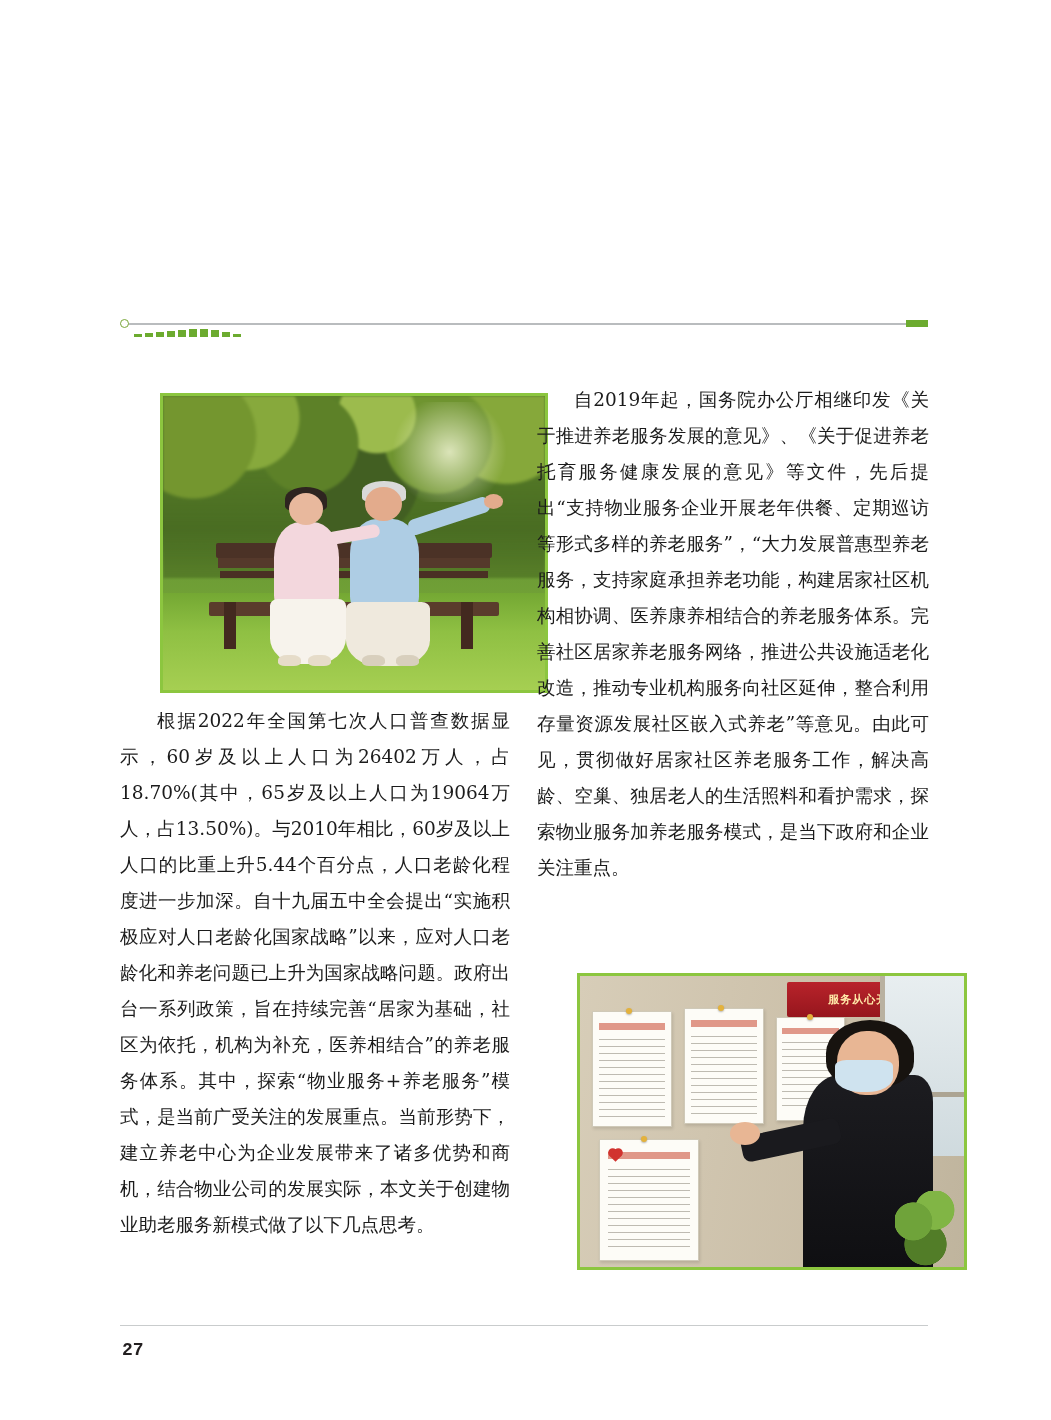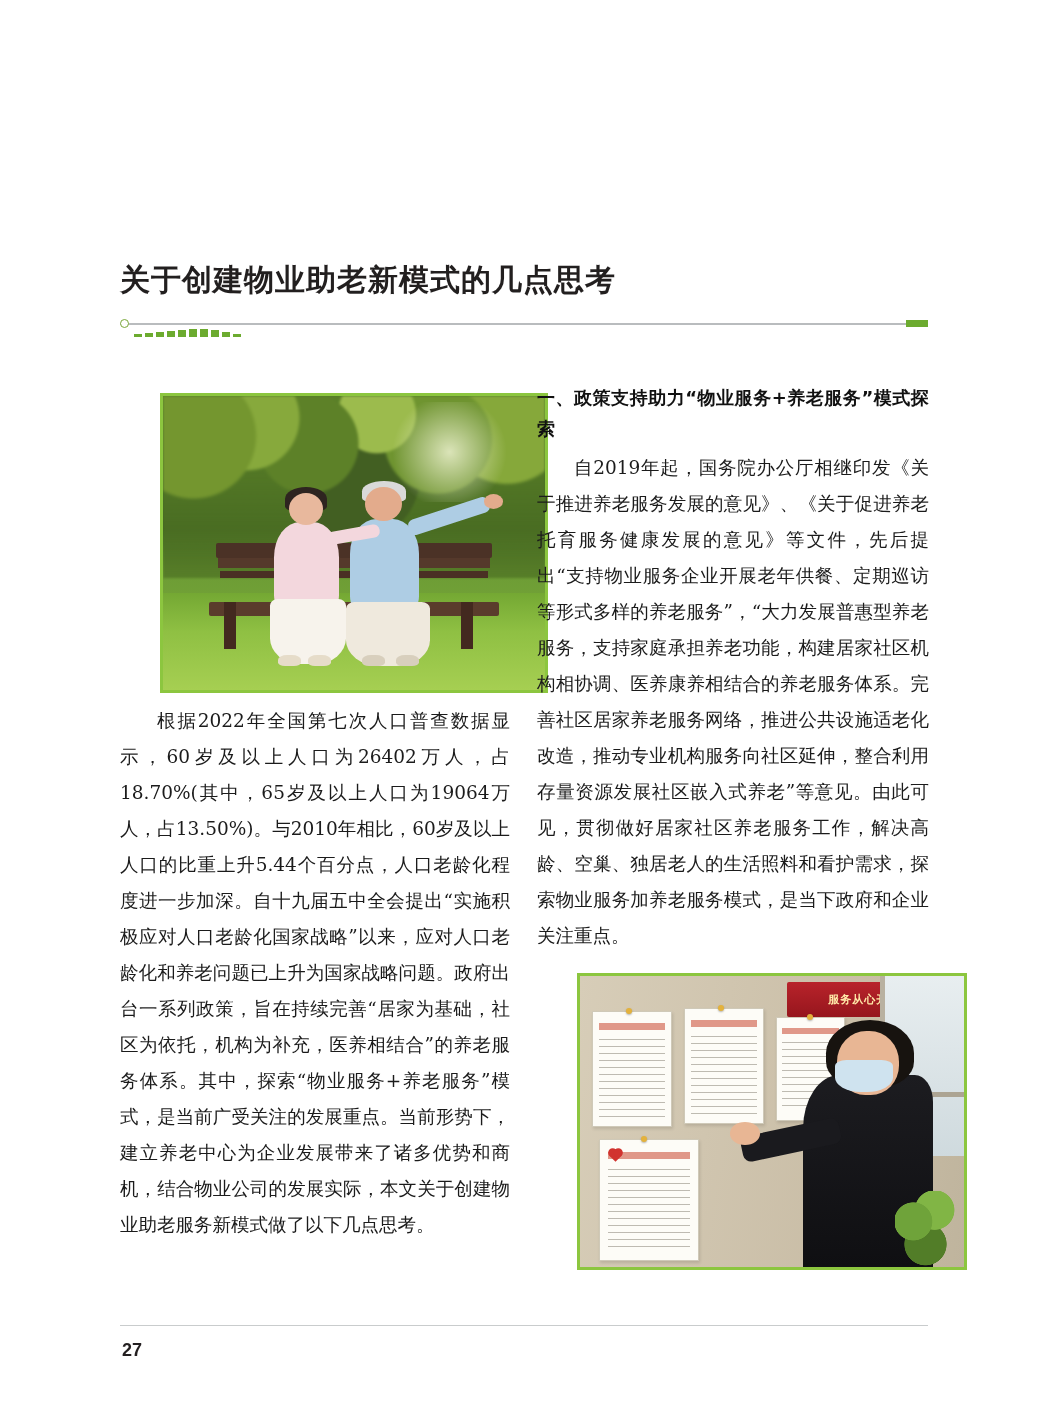--- a/index.html
+++ b/index.html
@@ -130,21 +130,21 @@
   
   .footer-rule {
     position: absolute;
     left: 120px; top: 1325px;
     width: 808px; height: 1px;
     background: #c9cccd;
   }
   .folio {
     position: absolute;
     left: 122px; top: 1340px;
-    font-family: Liberation Sans, sans-serif;
+    font-family: Liberation Mono, monospace;
     font-size: 18px;
     font-weight: bold;
     color: #231f20;
   }
 
   
   
   .p1 { position: absolute; inset: 0; background: linear-gradient(#4f7a2a, #3e6322 45%, #6d9c35 60%, #7fb23c 100%); }
   .p1 .trees {
     position: absolute; left: 0; top: 0; width: 100%; height: 62%;
@@ -296,21 +296,20 @@
       radial-gradient(circle at 65% 25%, #81b545 0 28%, transparent 29%),
       radial-gradient(circle at 50% 70%, #527d28 0 34%, transparent 35%);
   }
 </style>
 </head>
 <body>
 
 <div class="page">
 
 
-  <h1 class="article-title">关于创建物业助老新模式的几点思考</h1>
 
   <div class="rule-wrap">
     <div class="rule-line"></div>
     <div class="rule-circle"></div>
     <div class="rule-end"></div>
     <div class="dashes">
       <i style="height:3px"></i>
         <i style="height:4px"></i>
         <i style="height:5px"></i>
       <i style="height:6px"></i>
@@ -348,21 +347,20 @@
       <div class="shoe c"></div>
       <div class="shoe d"></div>
     </div>
   </figure>
 
   <div class="col left">
     <p>根据2022年全国第七次人口普查数据显示，60岁及以上人口为26402万人，占18.70%(其中，65岁及以上人口为19064万人，占13.50%)。与2010年相比，60岁及以上人口的比重上升5.44个百分点，人口老龄化程度进一步加深。自十九届五中全会提出“实施积极应对人口老龄化国家战略”以来，应对人口老龄化和养老问题已上升为国家战略问题。政府出台一系列政策，旨在持续完善“居家为基础，社区为依托，机构为补充，医养相结合”的养老服务体系。其中，探索“物业服务+养老服务”模式，是当前广受关注的发展重点。当前形势下，建立养老中心为企业发展带来了诸多优势和商机，结合物业公司的发展实际，本文关于创建物业助老服务新模式做了以下几点思考。</p>
   </div>
 
   <div class="col right">
-    <h2 class="section-head">一、政策支持助力“物业服务+养老服务”模式探索</h2>
     <p>自2019年起，国务院办公厅相继印发《关于推进养老服务发展的意见》、《关于促进养老托育服务健康发展的意见》等文件，先后提出“支持物业服务企业开展老年供餐、定期巡访等形式多样的养老服务”，“大力发展普惠型养老服务，支持家庭承担养老功能，构建居家社区机构相协调、医养康养相结合的养老服务体系。完善社区居家养老服务网络，推进公共设施适老化改造，推动专业机构服务向社区延伸，整合利用存量资源发展社区嵌入式养老”等意见。由此可见，贯彻做好居家社区养老服务工作，解决高龄、空巢、独居老人的生活照料和看护需求，探索物业服务加养老服务模式，是当下政府和企业关注重点。</p>
   </div>
 
   <figure class="photo right">
     <div class="p2">
       <div class="wall"></div>
       <div class="banner">服务从心开始</div>
       <div class="bird"></div>
       <div class="window"></div>
       <div class="window-bar"></div>

